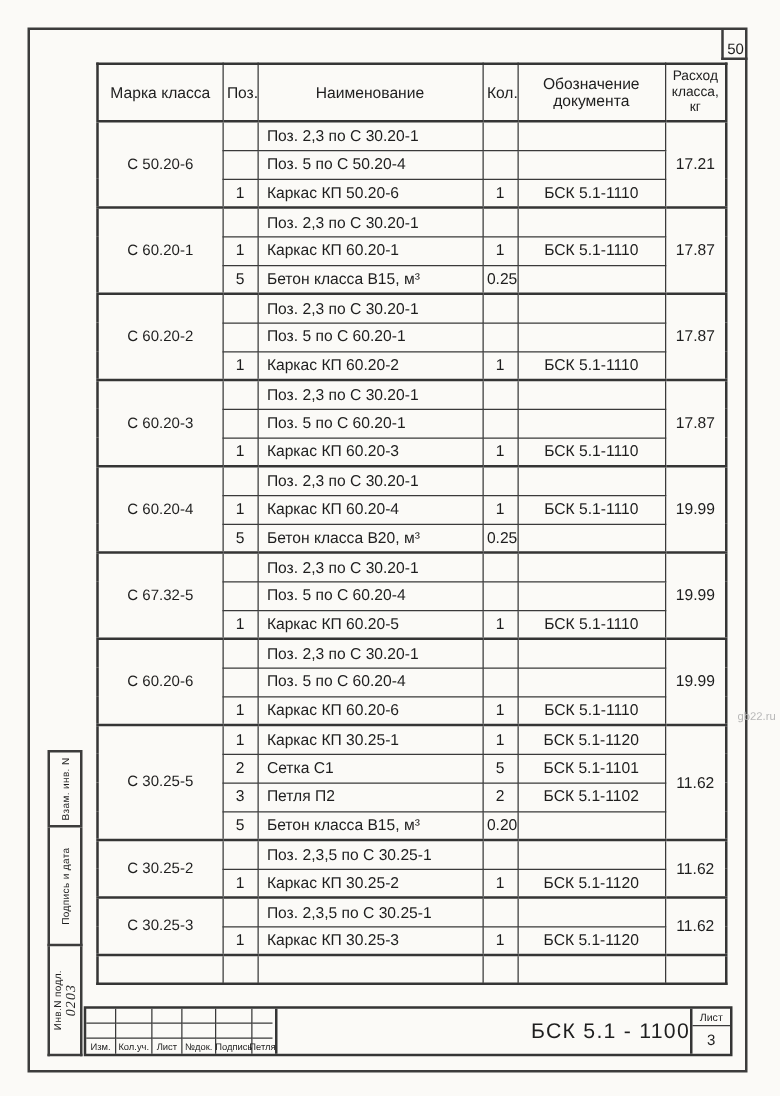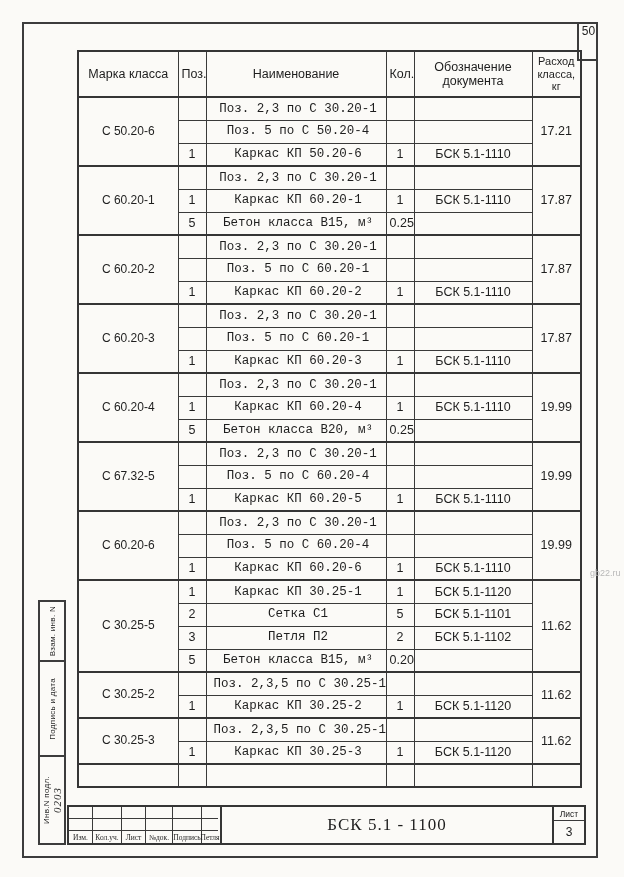--- a/index.html
+++ b/index.html
@@ -14,23 +14,23 @@
   .page { position:absolute; inset:0; }
 
   
   .frame {
     position:absolute; left:22px; top:22px; width:576px; height:836px;
     border:2px solid #3c3c3c;
   }
 
   
   .pagenum-box {
-    position:absolute; left:577px; top:24px; width:21px; height:37px;
+    position:absolute; left:577px; top:24px; width:21px; height:24px;
     border-left:2px solid #3c3c3c; border-bottom:2px solid #3c3c3c;
-    display:flex; align-items:flex-start; justify-content:center;
+    display:flex; align-items:flex-end; justify-content:center;
     font-size:12px;
   }
 
   
   table.spec {
     position:absolute; left:77px; top:50px; width:503px;
     border-collapse:collapse; table-layout:fixed;
     border:2px solid #353535;
     font-size:12.5px;
   }
@@ -40,21 +40,21 @@
     padding:0 3px; line-height:1.15;
     overflow:hidden; white-space:nowrap;
   }
   table.spec thead th {
     height:46px; font-weight:normal;
     border-bottom:2px solid #353535;
     white-space:normal;
   }
   table.spec tbody td { height:23px; }
   table.spec tr.group-start td { border-top:2px solid #353535; }
-  table.spec td.col-name { text-align:center; padding-left:7px;font-family:Liberation Mono, monospace; }
+  table.spec td.col-name { text-align:left; padding-left:7px; }
   table.spec th.col-steel { font-size:11px; }
   table.spec td.col-mark { font-size:12px; }
 
   
   .margin-stamps { position:absolute; left:38px; top:600px; width:28px; }
   .stamp-box {
     border:2px solid #3c3c3c;
     display:flex; align-items:center; justify-content:center; gap:0;
   }
   .stamp-box + .stamp-box { border-top:none; }
@@ -73,32 +73,31 @@
   
   .titleblock {
     position:absolute; left:67px; top:805px; width:519px; height:40px;
     border:2px solid #353535; display:flex; background:transparent;
   }
   .tb-grid {
     width:153px; flex:0 0 153px; border-right:2px solid #353535;
     display:grid;
     grid-template-columns:24px 29px 24px 27px 29px 16px;
     grid-template-rows:12px 12px 1fr;
-    font-family:Liberation Serif, serif;
   }
   .tb-cell {
     border-right:1px solid #3a3a3a; border-bottom:1px solid #3a3a3a;
     display:flex; align-items:center; justify-content:center;
     font-size:7.5px; white-space:nowrap; overflow:visible;
   }
   .tb-cell.last-col { border-right:none; }
   .tb-cell.last-row { border-bottom:none; }
   .tb-doc {
-    flex:1; display:flex; align-items:center; justify-content:center;
-    font-family:Liberation Serif, serif; font-size:17px; letter-spacing:1px;
+    flex:1; display:flex; align-items:center; justify-content:flex-end;
+    font-family:Liberation Sans, sans-serif; font-size:17px; letter-spacing:1px;
   }
   .tb-sheet {
     flex:0 0 32px; border-left:2px solid #353535;
     display:flex; flex-direction:column;
   }
   .tb-sheet-label {
     height:14px; border-bottom:1px solid #3a3a3a;
     display:flex; align-items:center; justify-content:center;
     font-size:8.5px;
   }

